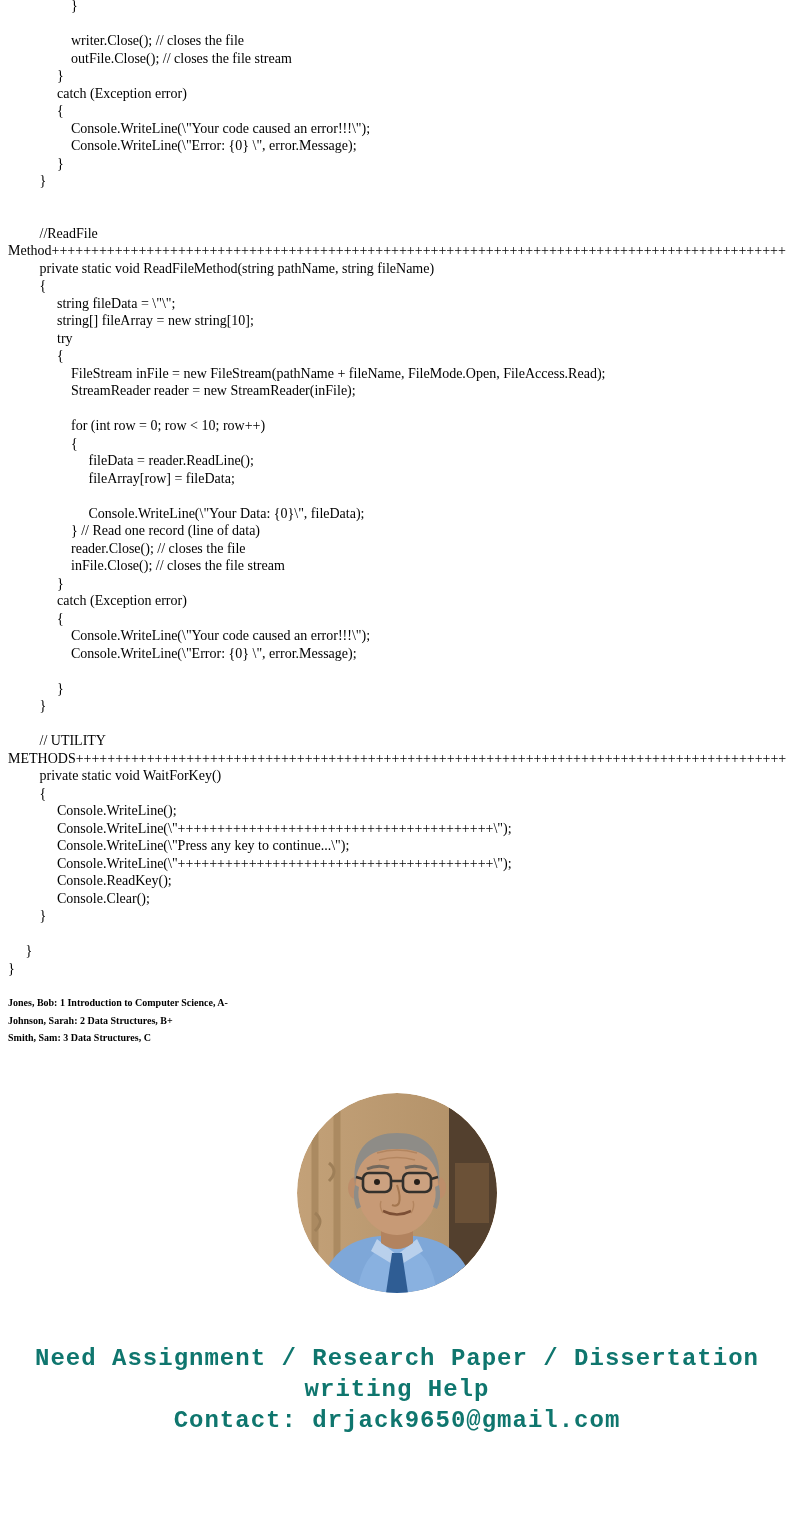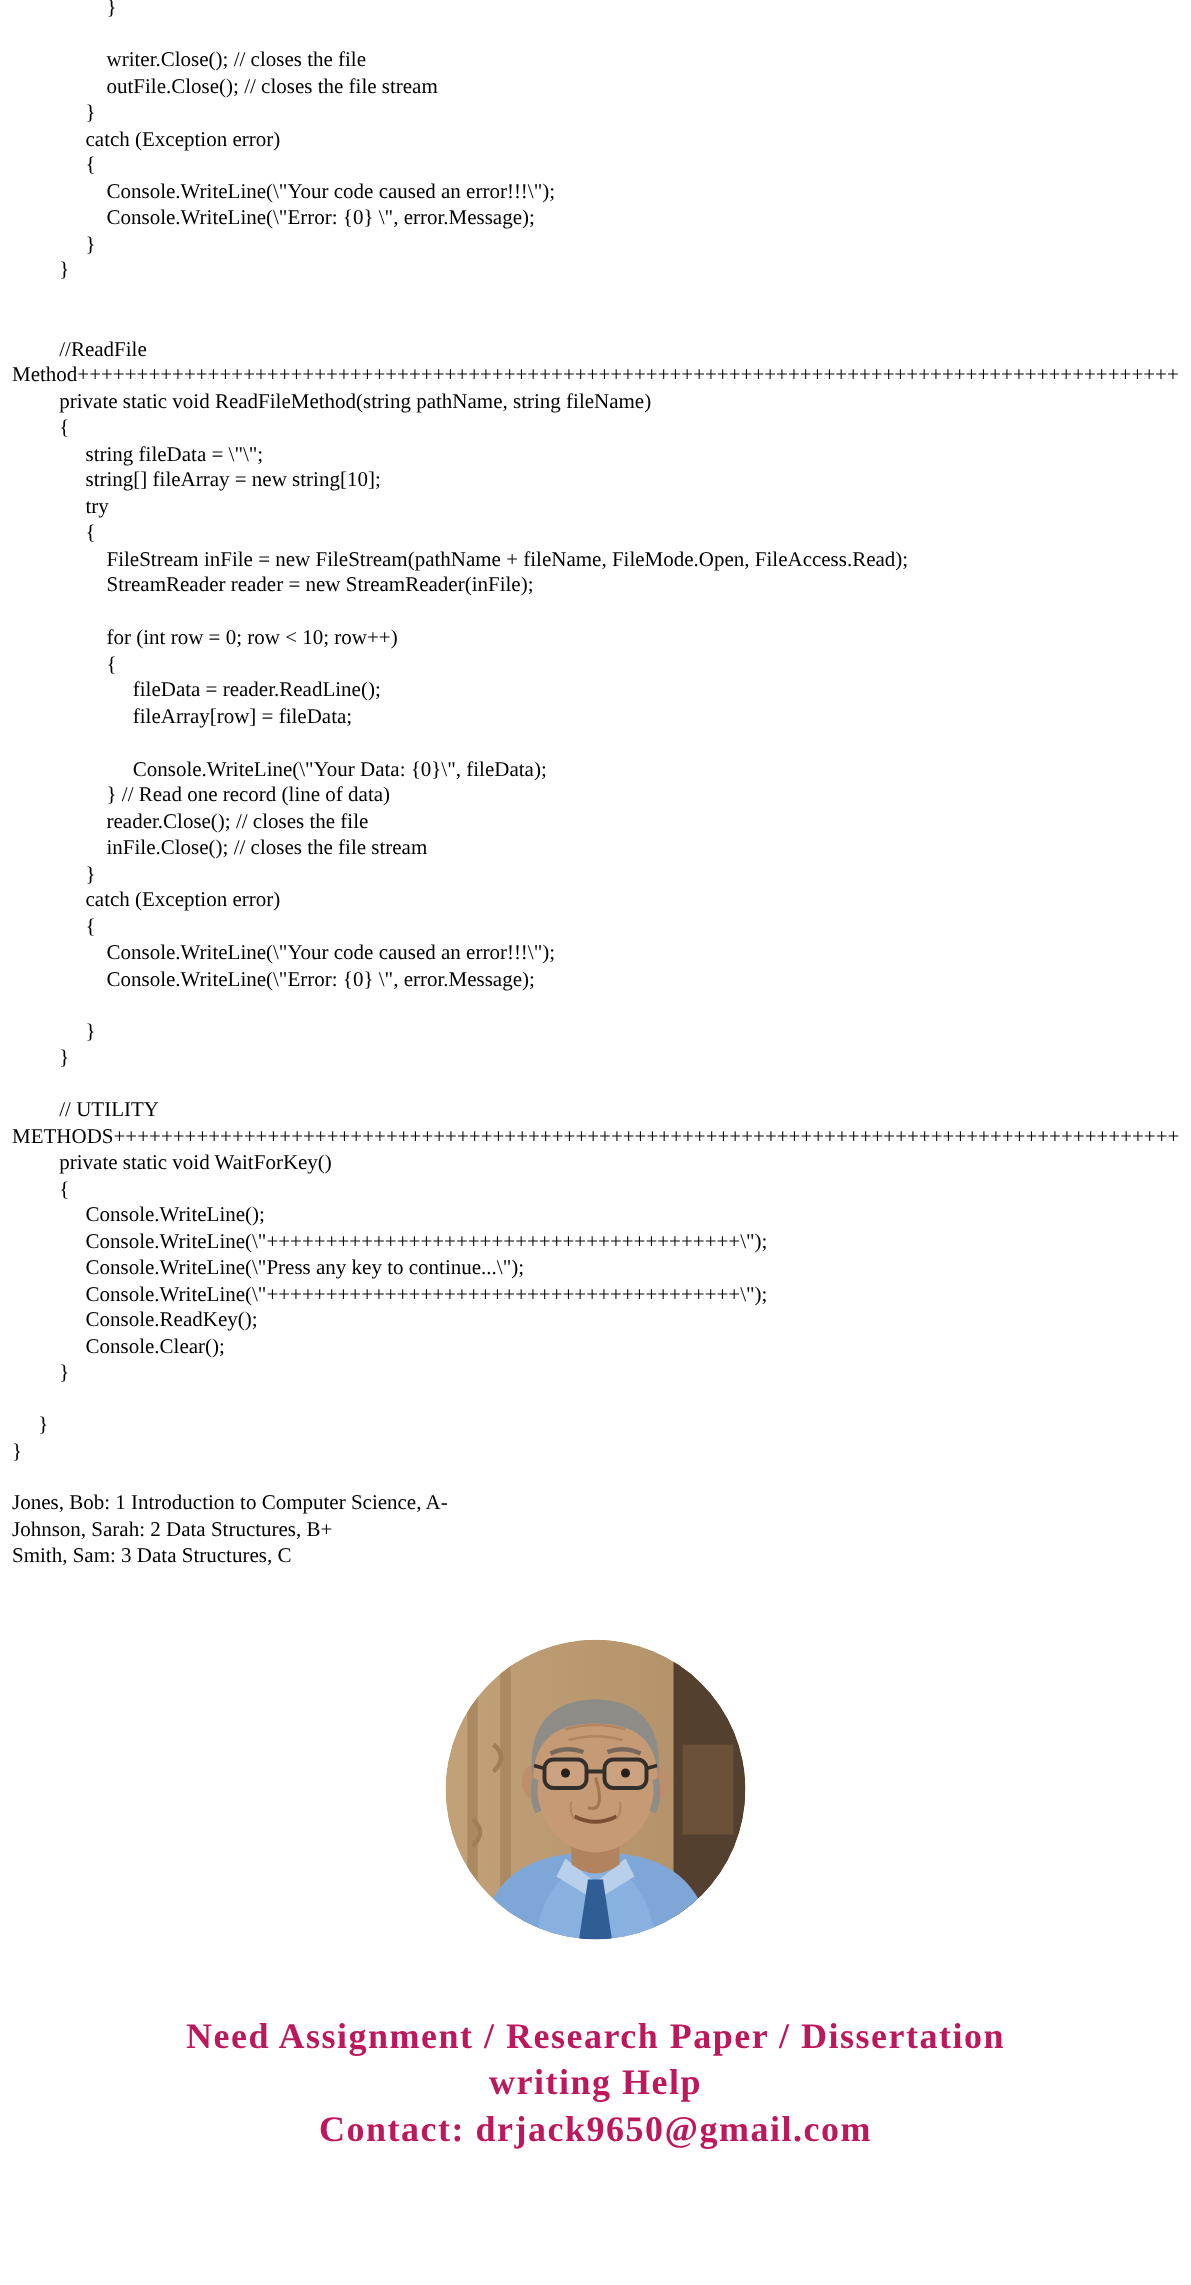--- a/index.html
+++ b/index.html
@@ -23,39 +23,40 @@
     overflow: hidden;
   }
   .grade-title {
     margin-top: 42px;
     font-size: 14px;
     line-height: 17.5px;
     white-space: pre-wrap;
   }
   .grade-records {
     margin-top: 17px;
-    font-size: 14px;
+    font-size: 10px;
     line-height: 17.5px;
     white-space: pre-wrap;
+    font-weight: bold;
   }
   .avatar-row {
     margin-top: 46px;
     text-align: center;
   }
   .avatar {
     display: inline-block;
     border-radius: 50%;
     vertical-align: top;
   }
   .promo {
     margin-top: 50px;
-    font-family: Liberation Serif, serif;
+    font-family: Liberation Mono, monospace;
     font-weight: 700;
     text-align: center;
-    color: #be185d;
+    color: #0f766e;
   }
   .promo-heading {
     font-size: 24px;
     line-height: 31px;
     letter-spacing: 1px;
     white-space: pre-line;
   }
   .promo-contact {
     font-size: 24px;
     line-height: 31px;

